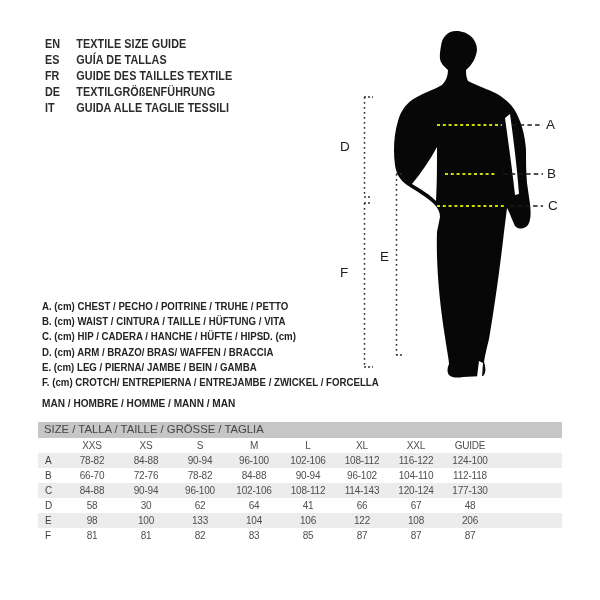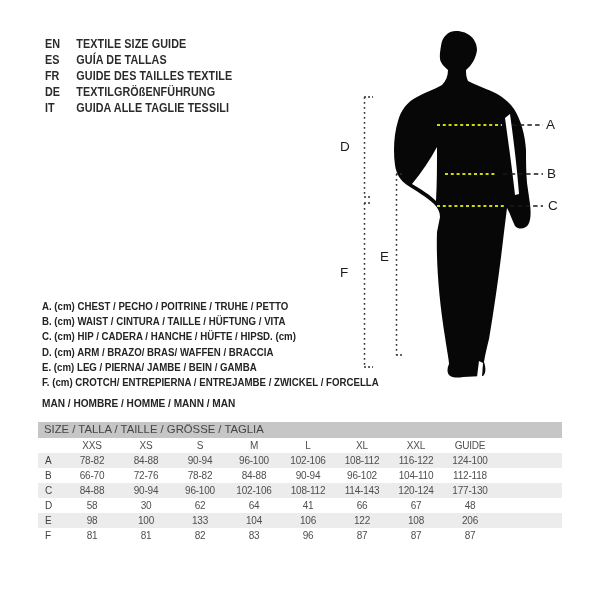--- a/index.html
+++ b/index.html
@@ -222,20 +222,20 @@
       <span class="cell">108</span>
       <span class="cell">206</span>
     </div>
 
     <div class="tbl-row">
       <span class="cell-label">F</span>
       <span class="cell">81</span>
       <span class="cell">81</span>
       <span class="cell">82</span>
       <span class="cell">83</span>
-      <span class="cell">96</span>
+      <span class="cell">85</span>
       <span class="cell">87</span>
       <span class="cell">87</span>
       <span class="cell">87</span>
     </div>
   </div>
 
 </div>
 
 </body></html>

